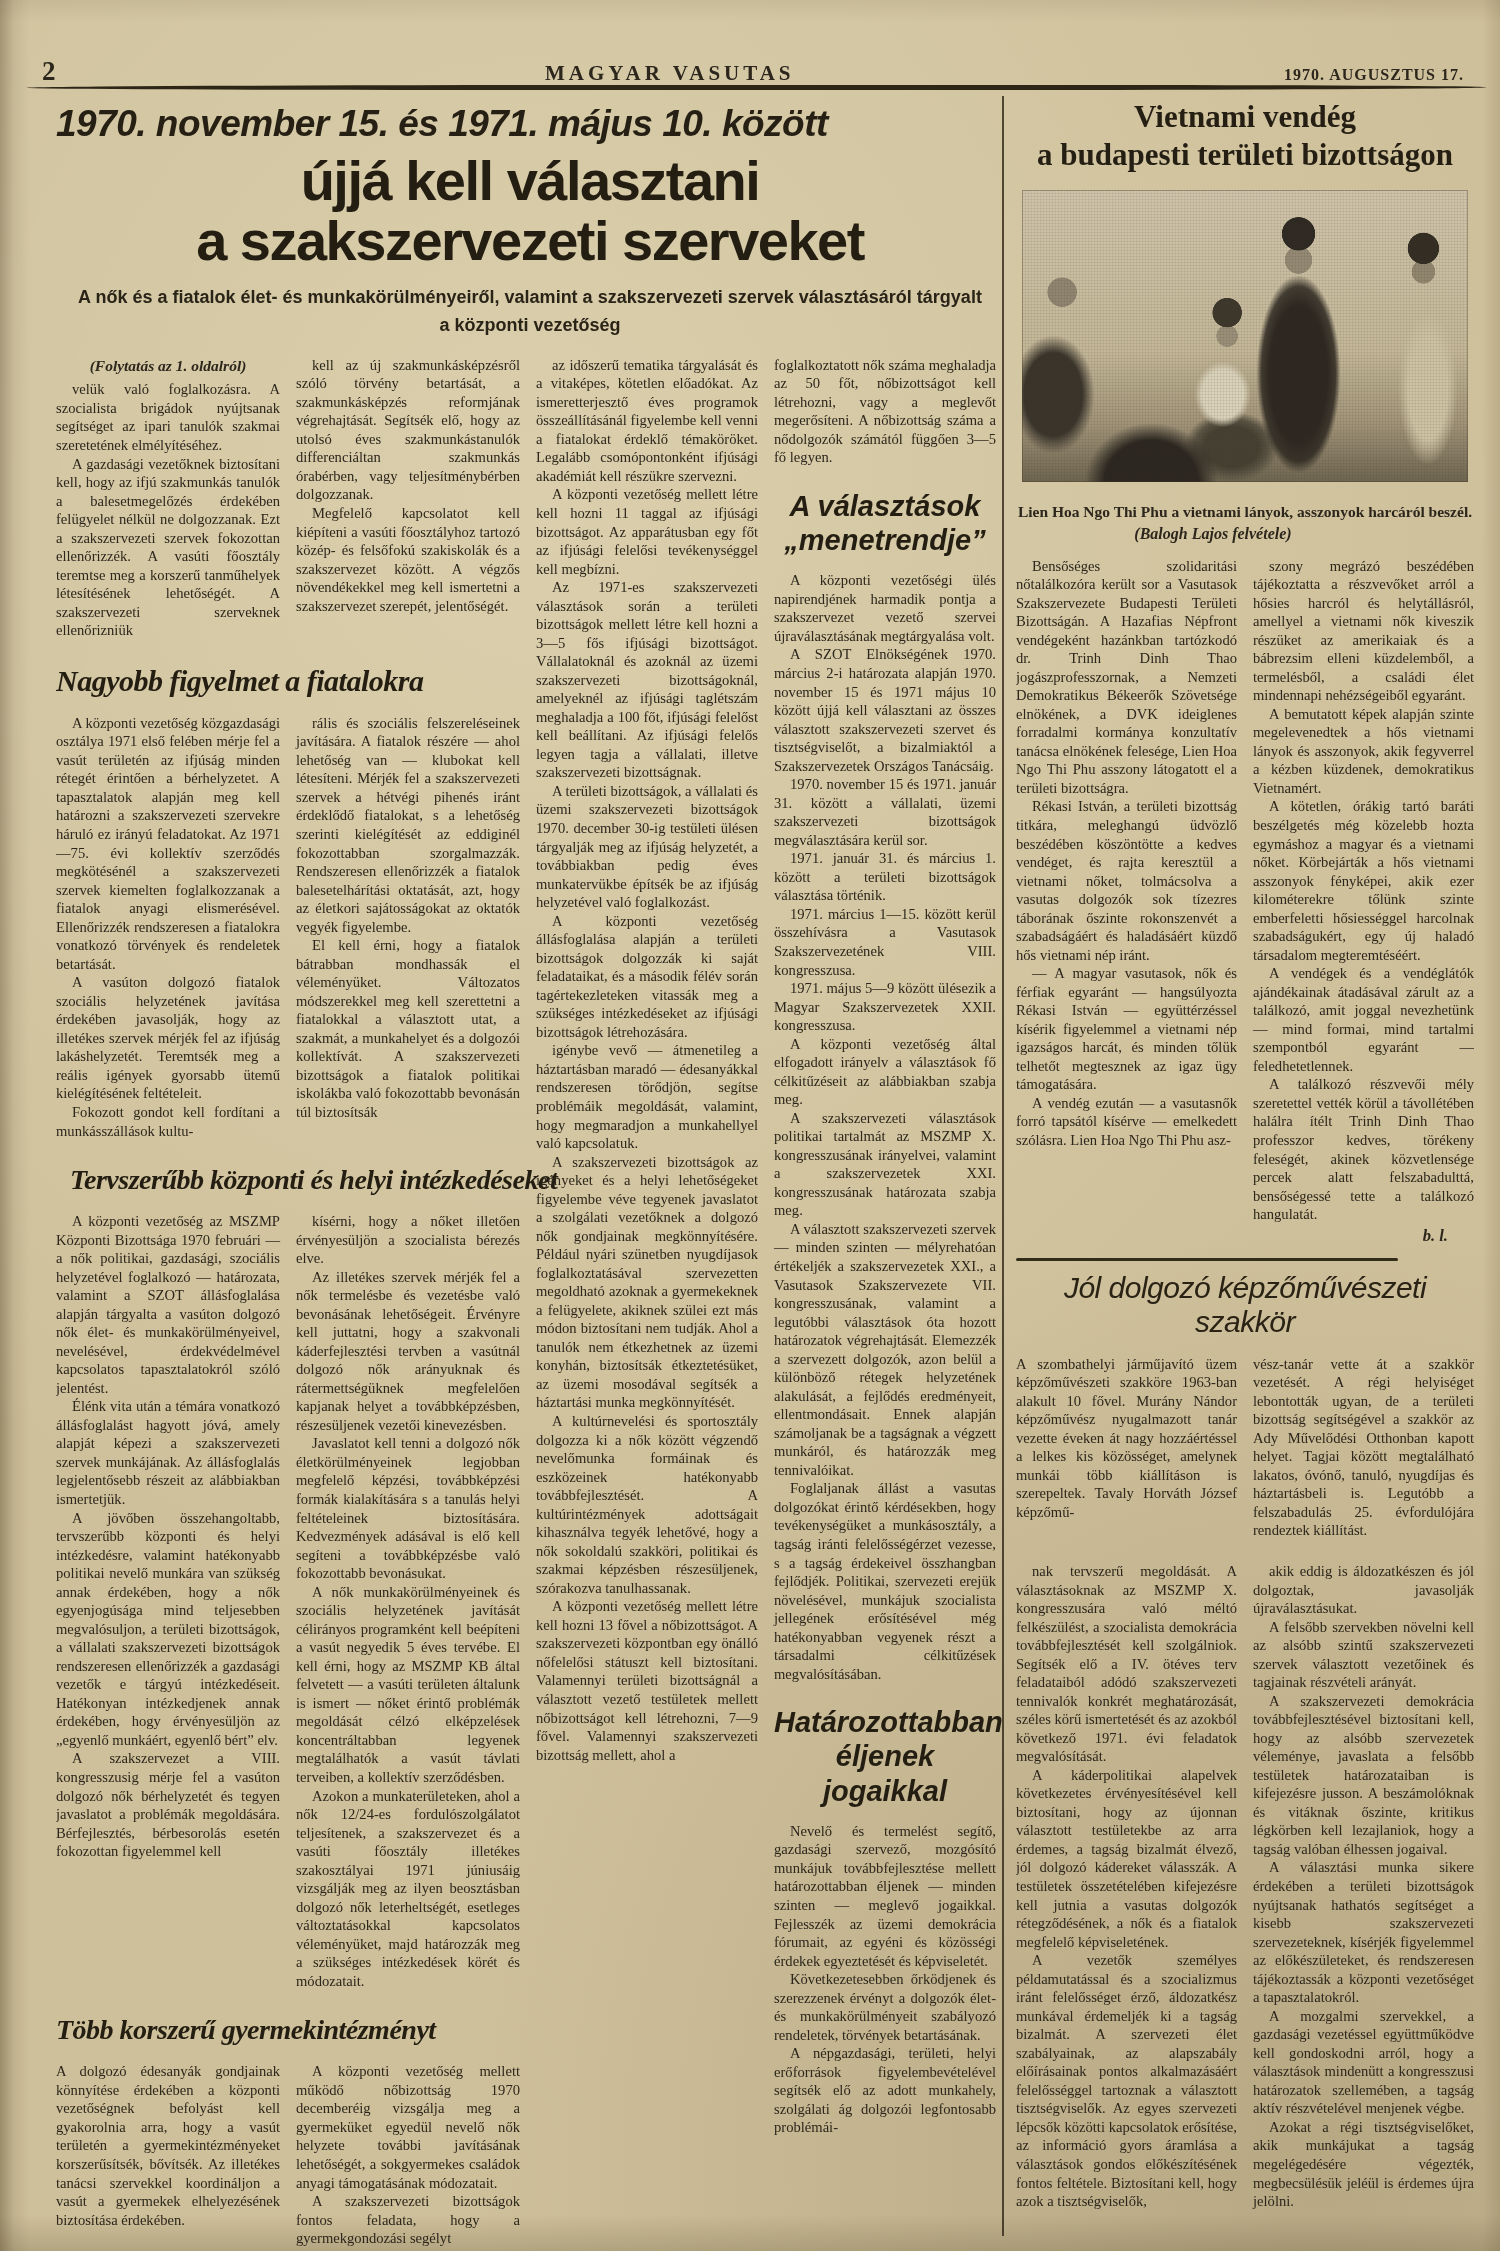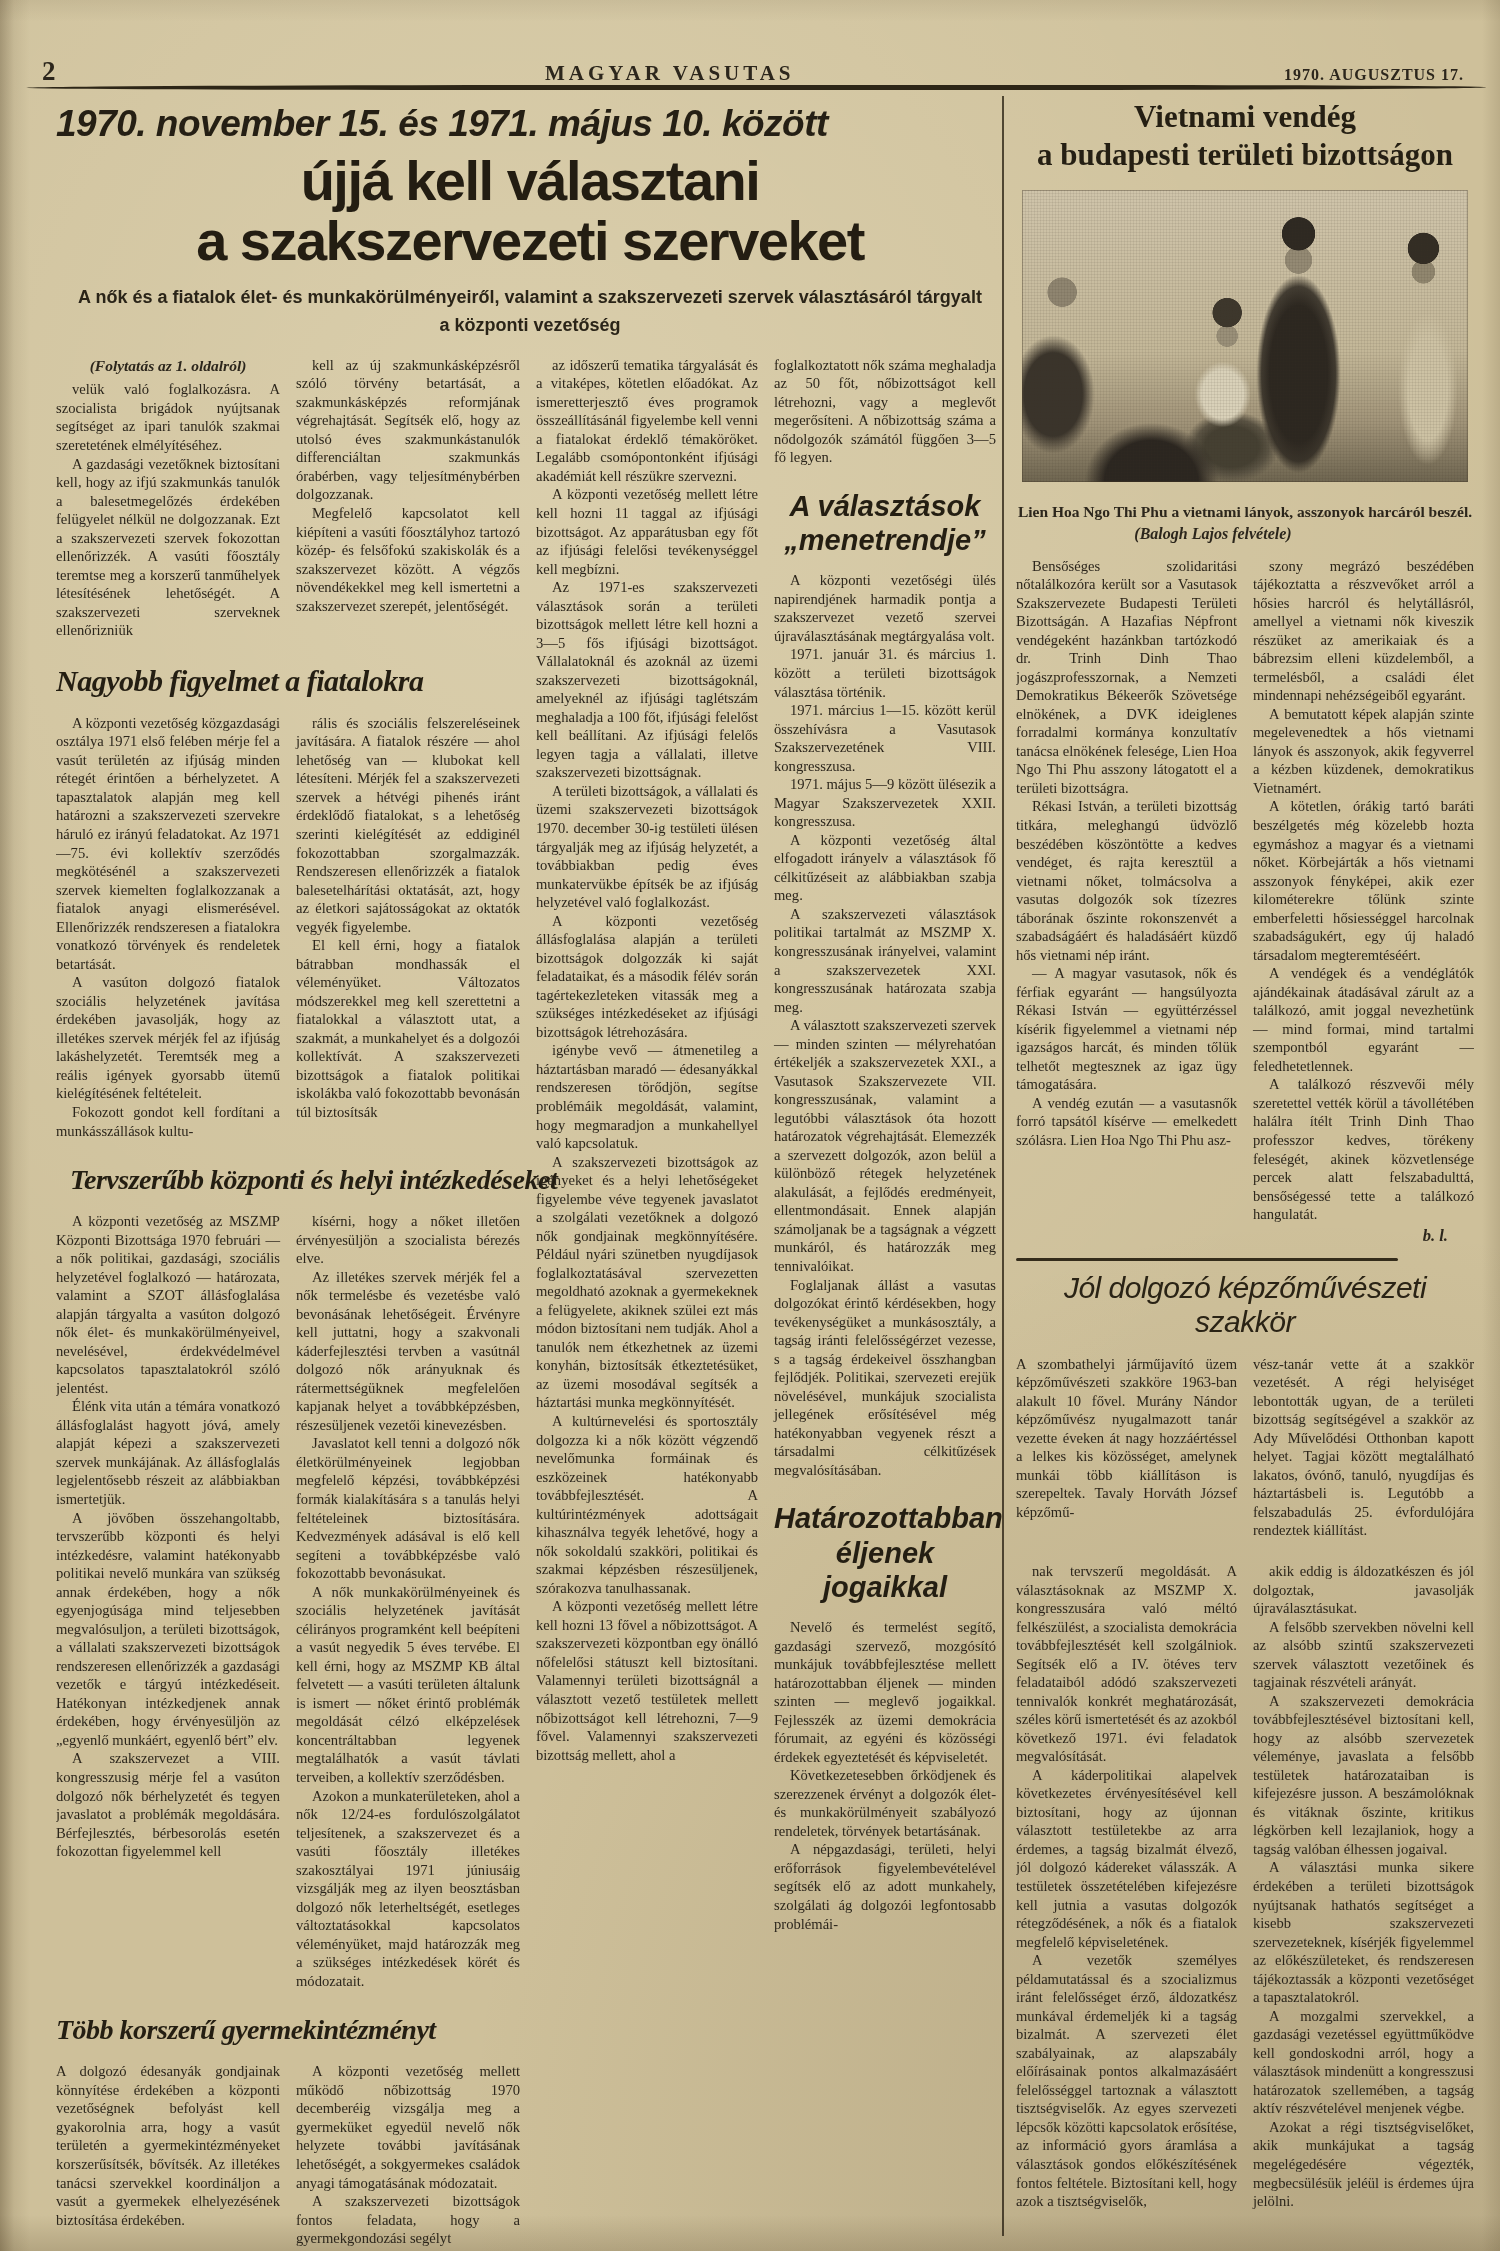--- a/index.html
+++ b/index.html
@@ -173,20 +173,22 @@
       </div>
 
       <div class="col4">
         <div class="col">foglalkoztatott nők száma meghaladja az 50 főt, nőbizottságot kell létrehozni, vagy a meglevőt megerősíteni. A nőbizottság száma a nődolgozók számától függően 3—5 fő legyen.</div>
         <div class="col4-heading">
           <div>A választások</div>
           <div>„menetrendje”</div>
         </div>
         <div class="col">
             <p>A központi vezetőségi ülés napirendjének harmadik pontja a szakszervezet vezető szervei újraválasztásának megtárgyalása volt.</p>
+            <p>A SZOT Elnökségének 1970. március 2-i határozata alapján 1970. november 15 és 1971 május 10 között újjá kell választani az összes választott szakszervezeti szervet és tisztségviselőt, a bizalmiaktól a Szakszervezetek Országos Tanácsáig.</p>
+            <p>1970. november 15 és 1971. január 31. között a vállalati, üzemi szakszervezeti bizottságok megválasztására kerül sor.</p>
             <p>1971. január 31. és március 1. között a területi bizottságok választása történik.</p>
             <p>1971. március 1—15. között kerül összehívásra a Vasutasok Szakszervezetének VIII. kongresszusa.</p>
             <p>1971. május 5—9 között ülésezik a Magyar Szakszervezetek XXII. kongresszusa.</p>
             <p>A központi vezetőség által elfogadott irányelv a választások fő célkitűzéseit az alábbiakban szabja meg.</p>
             <p>A szakszervezeti választások politikai tartalmát az MSZMP X. kongresszusának irányelvei, valamint a szakszervezetek XXI. kongresszusának határozata szabja meg.</p>
             <p>A választott szakszervezeti szervek — minden szinten — mélyrehatóan értékeljék a szakszervezetek XXI., a Vasutasok Szakszervezete VII. kongresszusának, valamint a legutóbbi választások óta hozott határozatok végrehajtását. Elemezzék a szervezett dolgozók, azon belül a különböző rétegek helyzetének alakulását, a fejlődés eredményeit, ellentmondásait. Ennek alapján számoljanak be a tagságnak a végzett munkáról, és határozzák meg tennivalóikat.</p>
             <p>Foglaljanak állást a vasutas dolgozókat érintő kérdésekben, hogy tevékenységüket a munkásosztály, a tagság iránti felelősségérzet vezesse, s a tagság érdekeivel összhangban fejlődjék. Politikai, szervezeti erejük növelésével, munkájuk szocialista jellegének erősítésével még hatékonyabban vegyenek részt a társadalmi célkitűzések megvalósításában.</p>
           </div>
         <div class="col4-heading">
           <div>Határozottabban</div>

